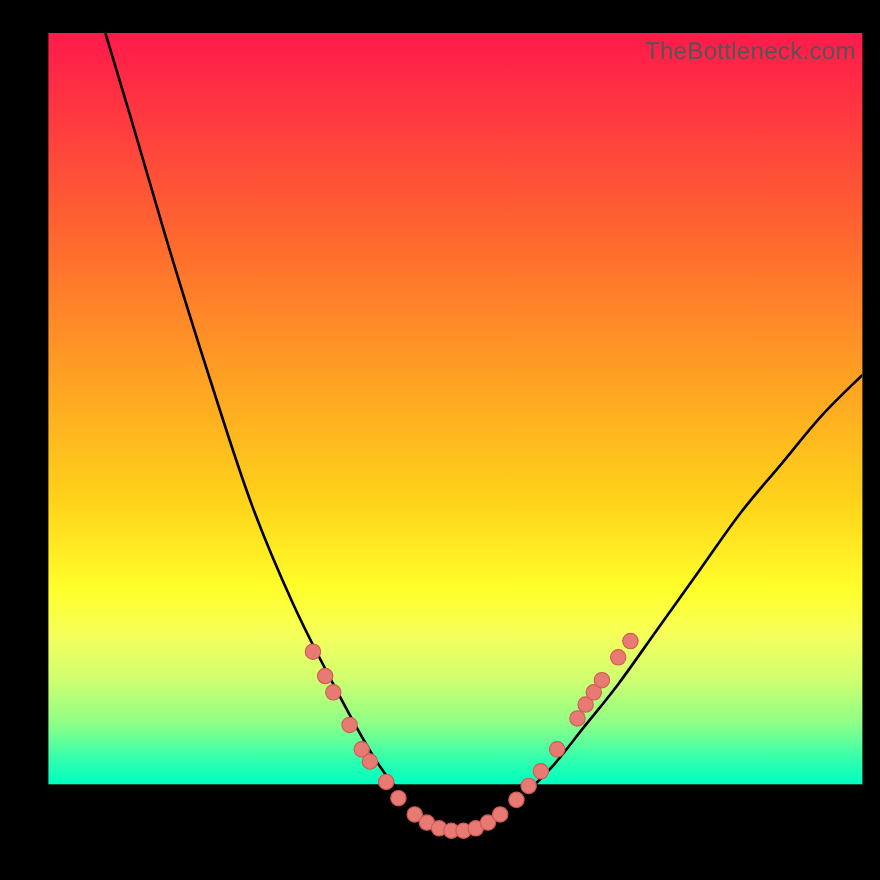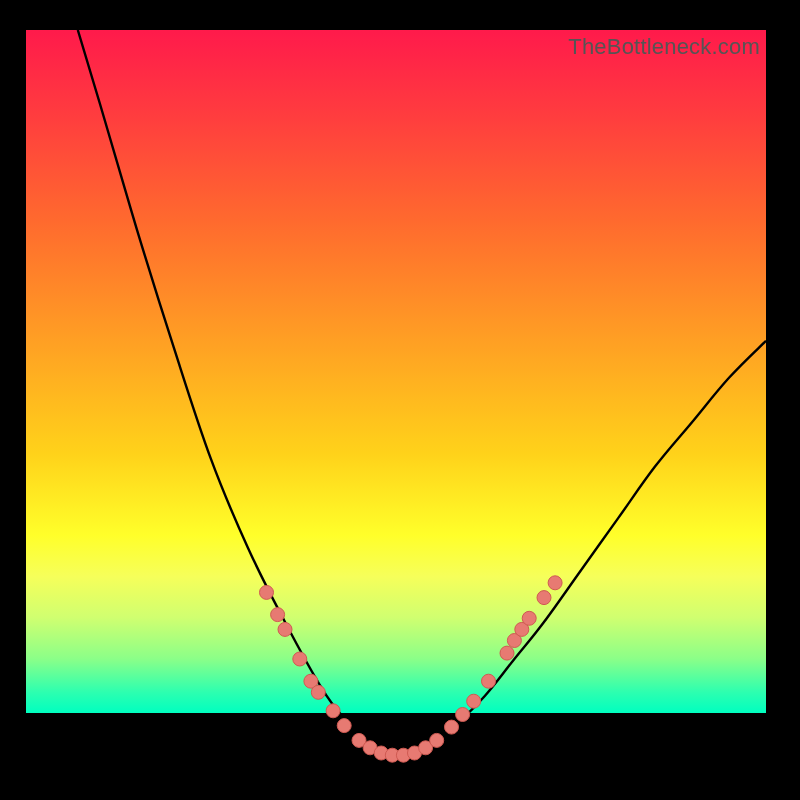--- a/index.html
+++ b/index.html
@@ -6,21 +6,21 @@
     margin: 0;
     padding: 0;
     width: 800px;
     height: 800px;
     background: #000;
     overflow: hidden;
     font-family: Arial, Helvetica, sans-serif;
   }
   .frame {
     position: absolute;
-    left: 26px;
+    left: 44px;
     top: 30px;
     width: 740px;
     height: 683px;
     background: linear-gradient(
       to bottom,
       #ff1a4b 0%,
       #ff3b3f 12%,
       #ff6a2e 28%,
       #ffa722 48%,
       #ffd21a 62%,

